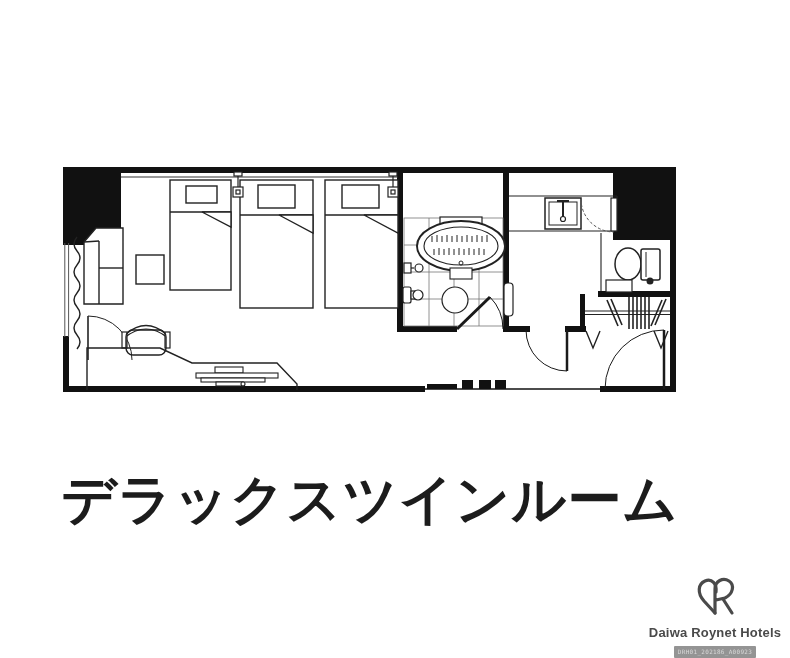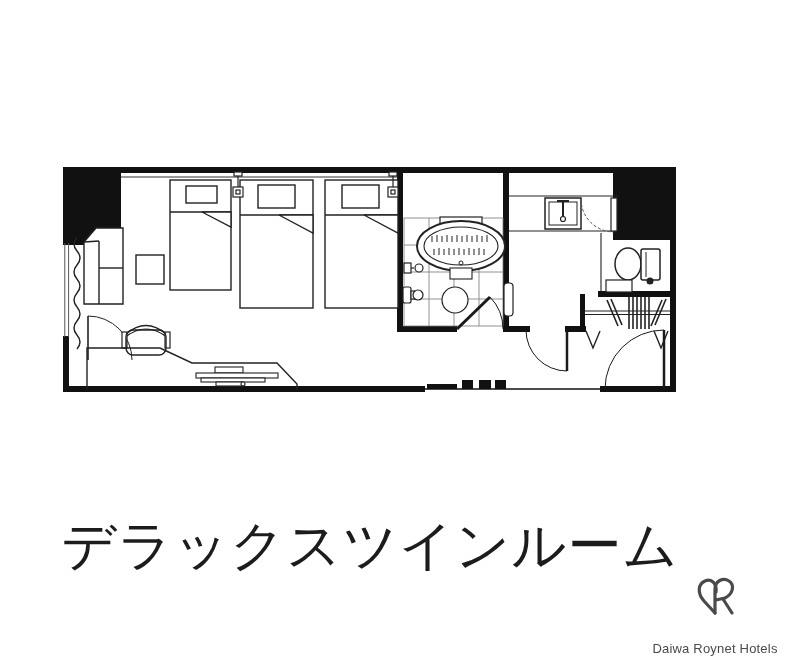--- a/index.html
+++ b/index.html
@@ -2,27 +2,27 @@
 <html><head>
 <meta charset="utf-8">
 <style>
   html,body{margin:0;padding:0;}
   body{
     width:790px;height:658px;background:#ffffff;position:relative;overflow:hidden;
     font-family:"Liberation Sans","DejaVu Sans",sans-serif;
   }
   .plan-wrap{position:absolute;left:0;top:0;width:790px;height:658px;}
   .room-title{
-    position:absolute;left:0;top:510px;width:740px;text-align:center;
-    font-size:54px;font-weight:400;color:#1c1c1c;letter-spacing:1px;
+    position:absolute;left:0;top:464px;width:740px;text-align:center;
+    font-size:54px;font-weight:700;color:#1c1c1c;letter-spacing:1px;
     font-family:"DejaVu Sans","Liberation Sans",sans-serif;white-space:nowrap;
   }
   .brand{position:absolute;left:640px;top:575px;width:150px;text-align:center;}
   .brand-name{
-    margin-top:18px;font-size:13px;font-weight:400;color:#4a4a4a;letter-spacing:.2px;
+    margin-top:2px;font-size:13px;font-weight:700;color:#4a4a4a;letter-spacing:.2px;
     white-space:nowrap;
   }
   .brand-stamp{
     display:inline-block;margin-top:5px;background:#949494;color:#d9d9d9;
     font-size:6px;line-height:10px;padding:1px 4px;letter-spacing:.3px;border-radius:1px;
     font-family:"DejaVu Sans Mono","Liberation Mono",monospace;white-space:nowrap;
   }
 </style>
 </head>
 <body>

